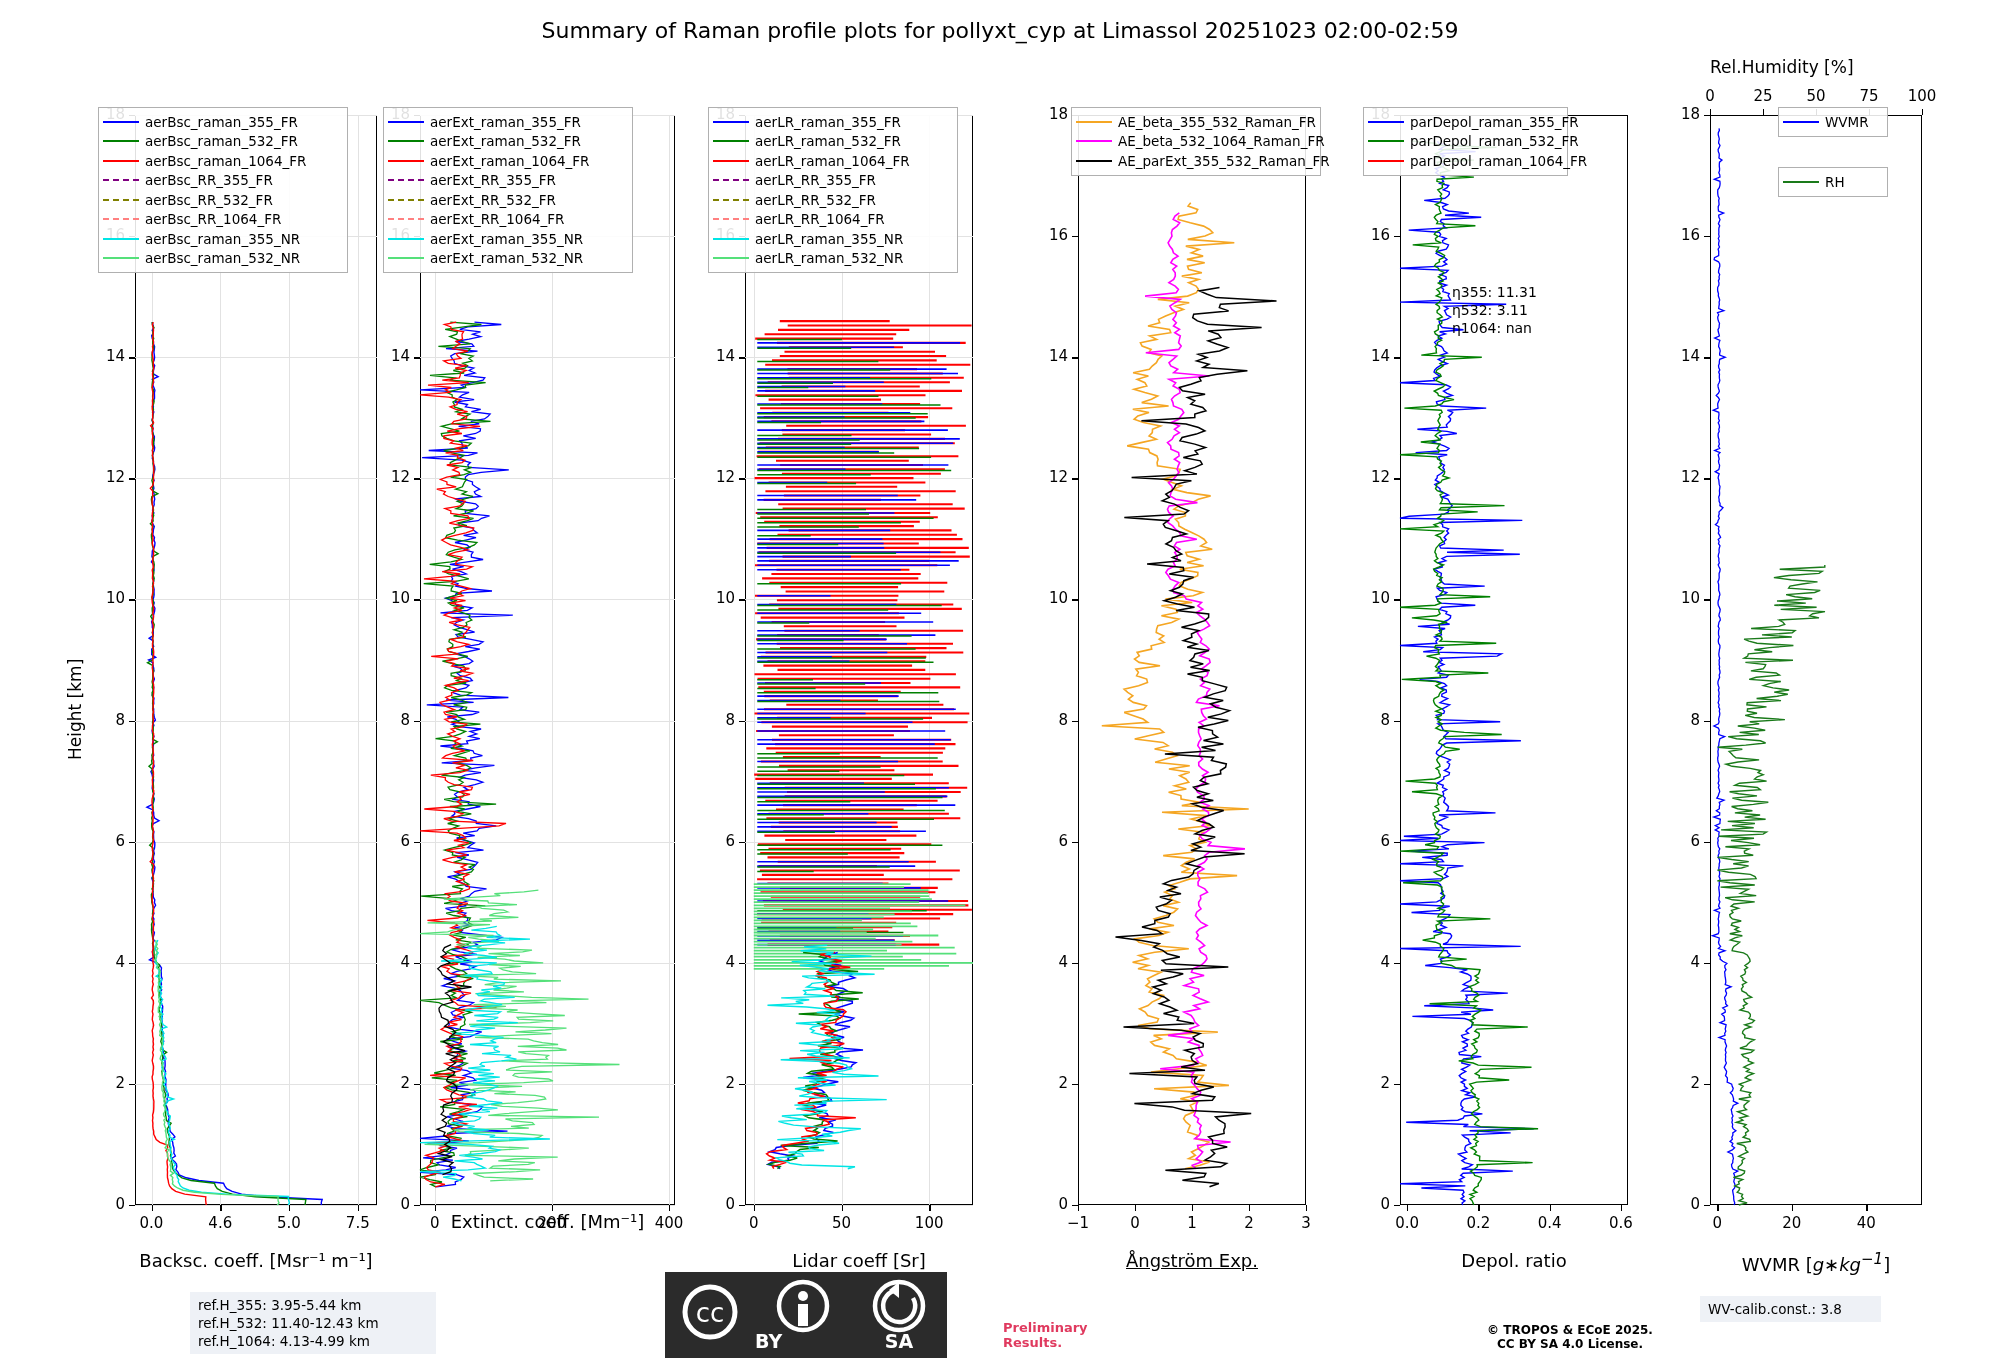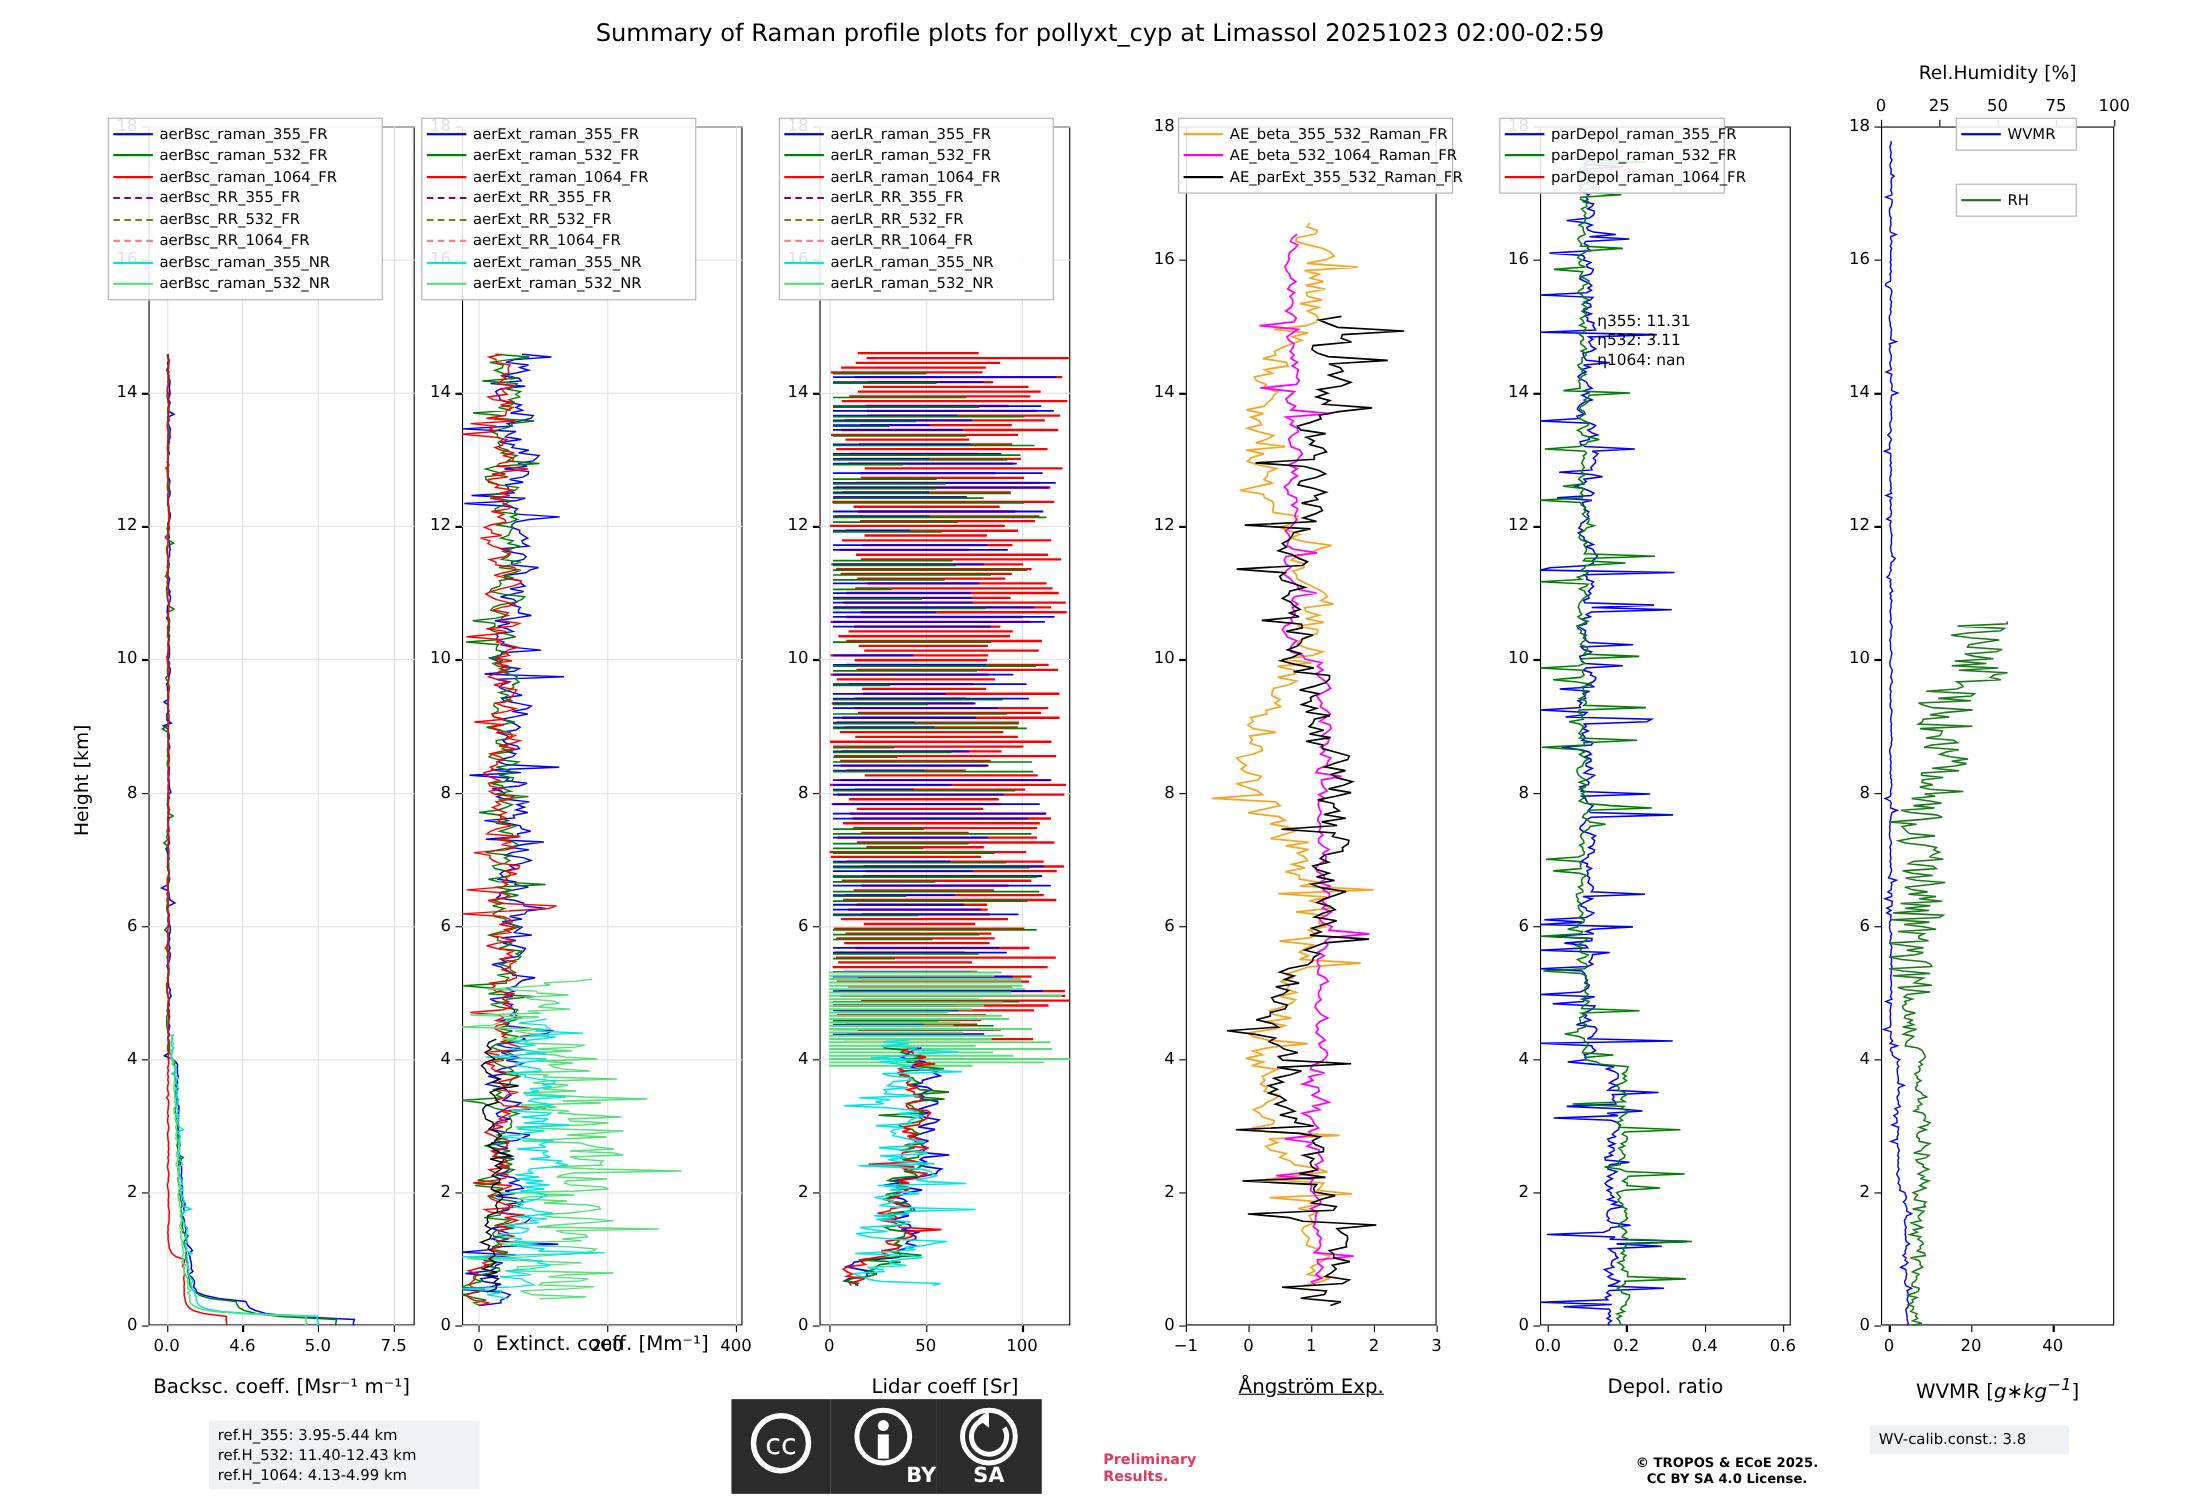--- a/index.html
+++ b/index.html
@@ -15,21 +15,21 @@
   .xtick{position:absolute;font-size:15px;text-align:center;width:50px;}
   .legend{position:absolute;border:1px solid #b0b0b0;background:rgba(255,255,255,0.88);font-size:13.5px;padding:4px 6px 4px 4px;box-sizing:border-box;}
   .legrow{display:flex;align-items:center;height:19.5px;white-space:nowrap;}
   .legline{width:36px;height:0;border-top-width:2px;margin-right:6px;flex:none;}
   .annot{position:absolute;font-size:14px;line-height:18px;white-space:nowrap;}
   .footbox{position:absolute;background:#eef1f6;font-size:13.5px;line-height:18px;padding:4px 8px;color:#000;}
   .prelim{position:absolute;color:#e03a5f;font-size:13px;font-weight:bold;line-height:15px;}
   .credit{position:absolute;font-size:12px;font-weight:bold;line-height:14px;text-align:center;}
   .ccbox{position:absolute;}
   .tickmark{position:absolute;background:#000;}
-  .toptitle{position:absolute;font-size:17px;text-align:center;white-space:nowrap;}
+  .toptitle{position:absolute;font-size:17px;text-align:left;white-space:nowrap;}
 </style>
 </head>
 <body>
 
 <div class="title">Summary of Raman profile plots for pollyxt_cyp at Limassol 20251023 02:00-02:59</div>
 
 <div id="panels">
     <div class="panel" style="left:135px;width:242px;"></div>
     <div class="plotbox" style="left:135px;top:115px;width:242px;height:1090px;"></div>
     <div class="grid-line" style="left:135px;top:1205.0px;width:242px;height:1px;"></div>
@@ -767,21 +767,21 @@
   <svg width="282" height="86">
     <circle cx="45" cy="40" r="25" fill="none" stroke="#fff" stroke-width="5"></circle>
     <text x="45" y="50" fill="#fff" font-size="26" font-family="DejaVu Sans, sans-serif" text-anchor="middle">cc</text>
     <circle cx="138" cy="34" r="24" fill="none" stroke="#fff" stroke-width="4.5"></circle>
     <circle cx="138" cy="24" r="5" fill="#fff"></circle>
     <rect x="133" y="32" width="10" height="22" fill="#fff"></rect>
     <circle cx="234" cy="34" r="24" fill="none" stroke="#fff" stroke-width="4.5"></circle>
     <path d="M234 18 a16 16 0 1 0 14 8" fill="none" stroke="#fff" stroke-width="4.5"></path>
     <polygon points="234,10 234,26 224,18" fill="#fff"></polygon>
   </svg>
-  <div style="position:absolute;left:90px;top:58px;width:96px;text-align:right;color:#fff;font-size:19px;font-weight:bold;">BY</div>
+  <div style="position:absolute;left:90px;top:58px;width:96px;text-align:left;color:#fff;font-size:19px;font-weight:bold;">BY</div>
   <div style="position:absolute;left:186px;top:58px;width:96px;text-align:center;color:#fff;font-size:19px;font-weight:bold;">SA</div>
 </div>
 
 <div class="prelim" style="left:1003px;top:1320px;">
   <div>Preliminary</div>
   <div>Results.</div>
 </div>
 
 <div class="credit" style="left:1455px;top:1323px;width:230px;">
   <div>© TROPOS &amp; ECoE 2025.</div>

